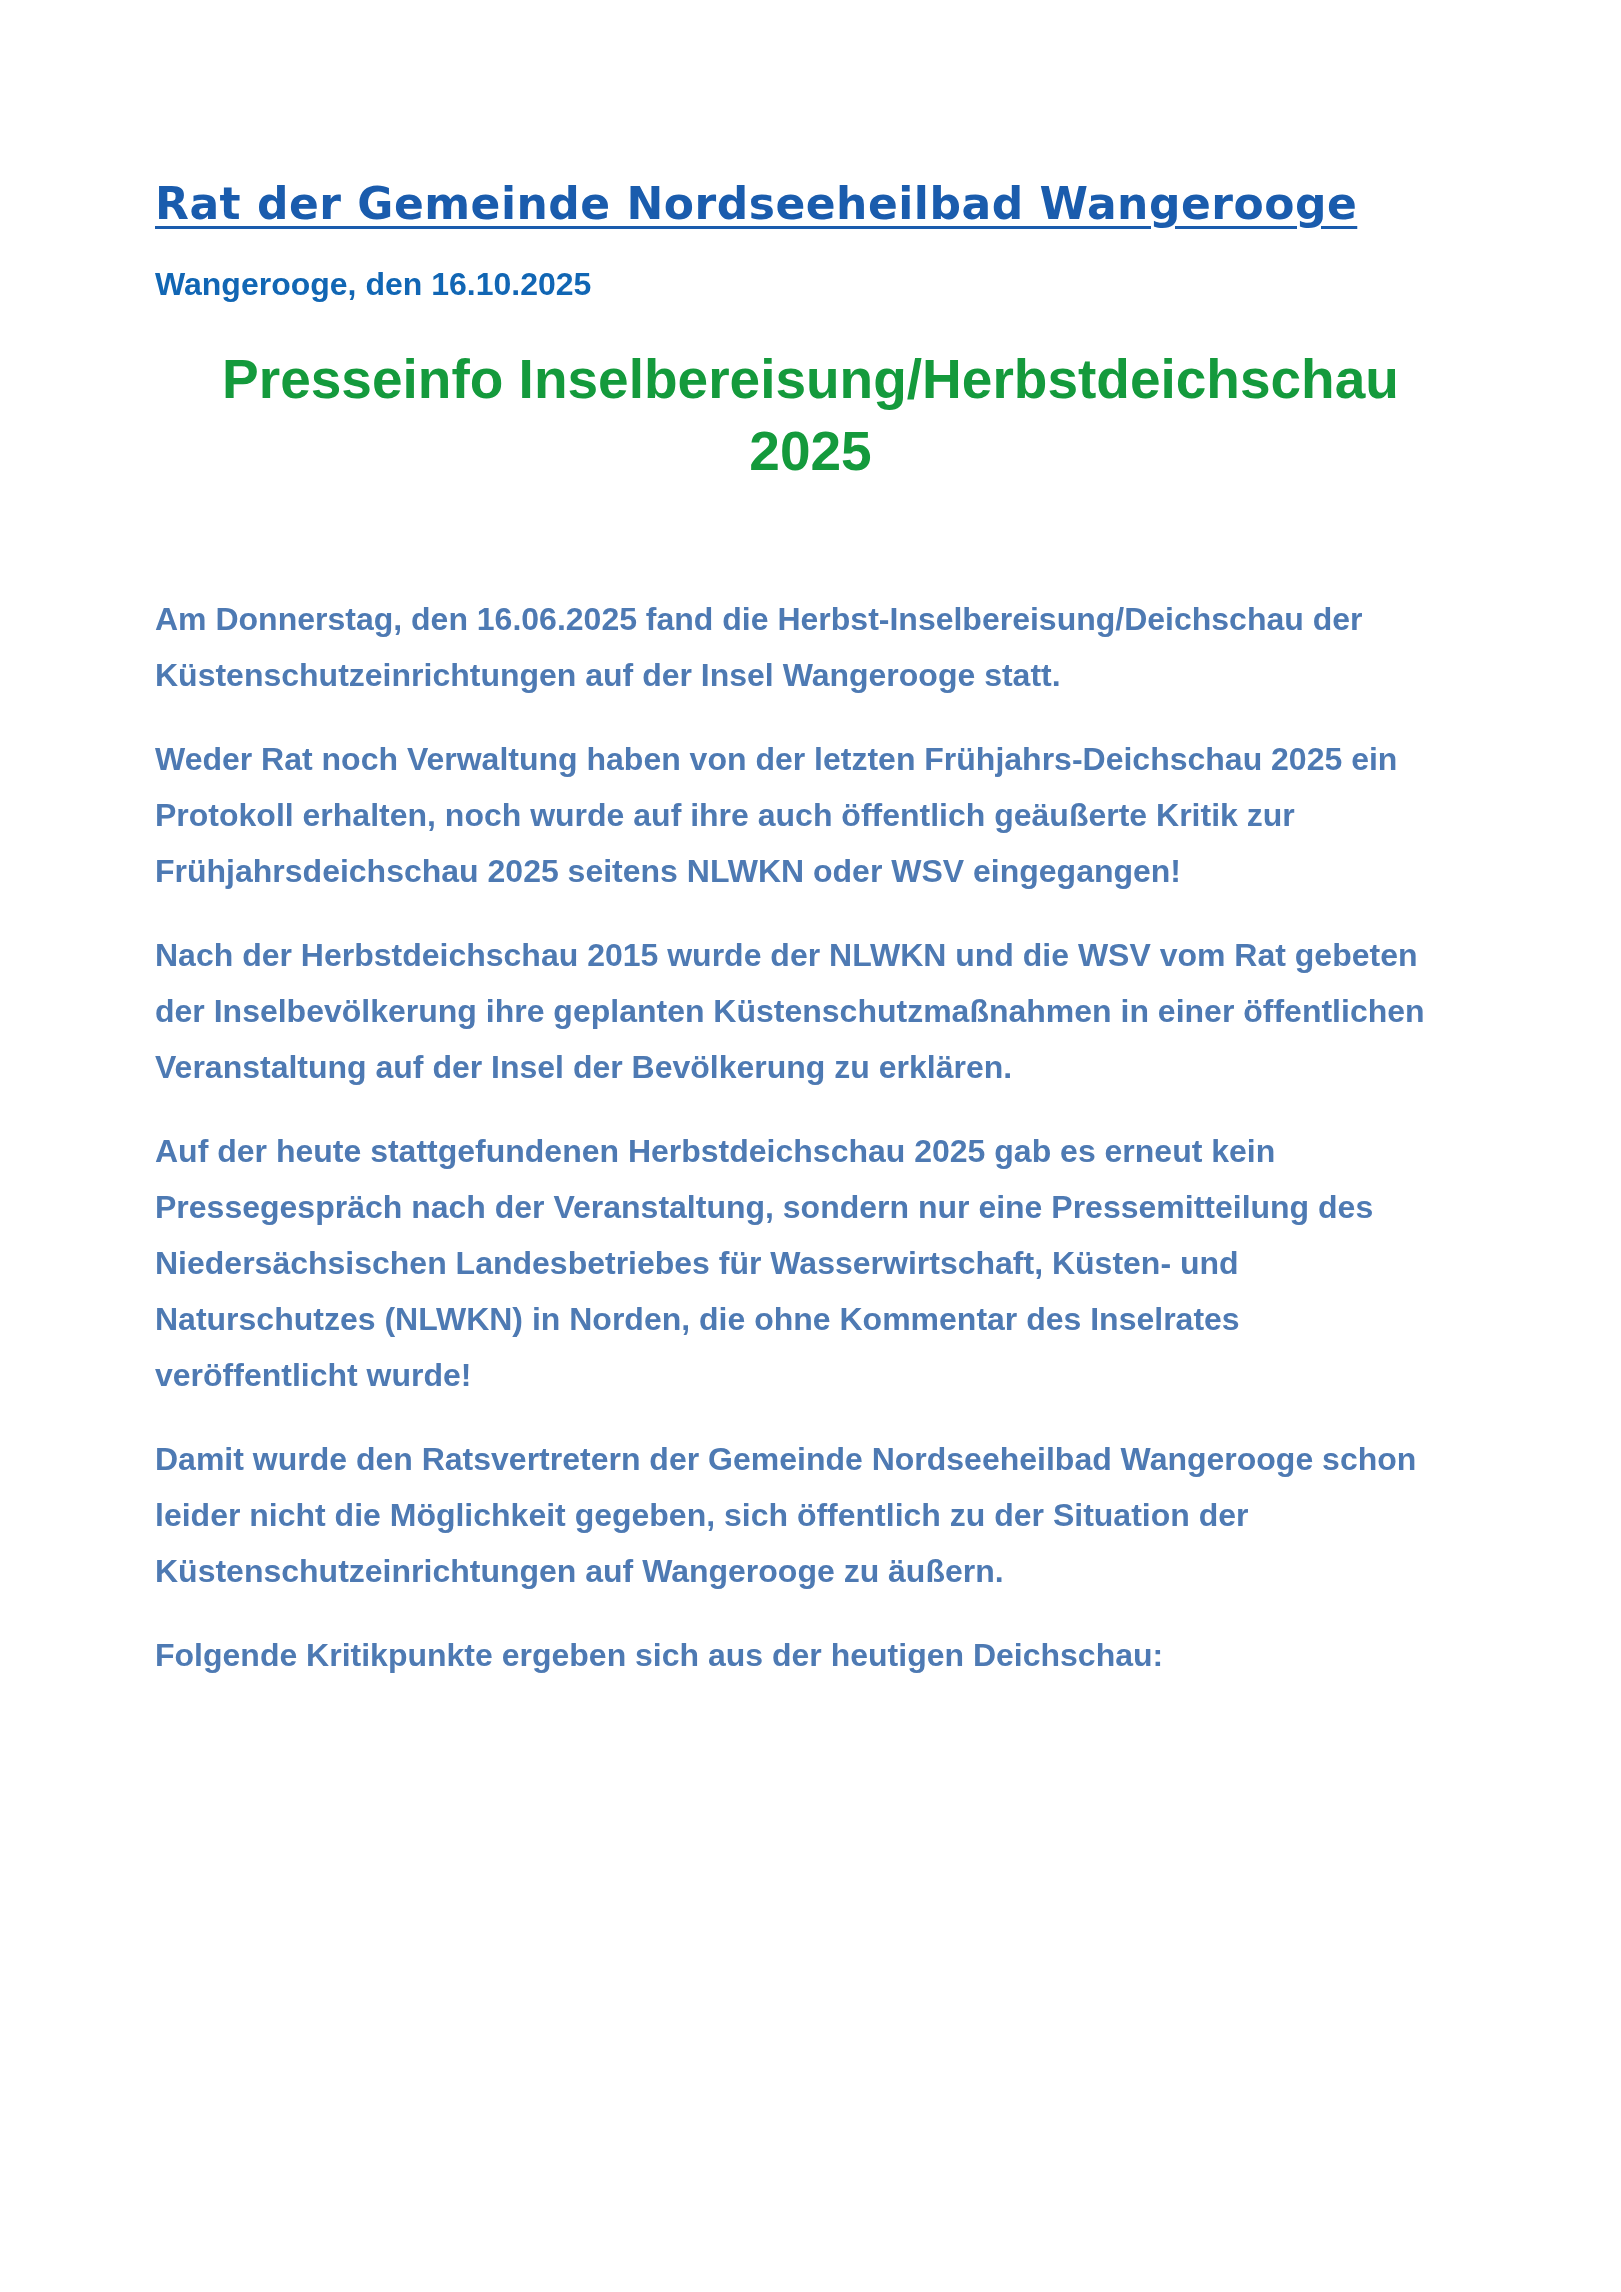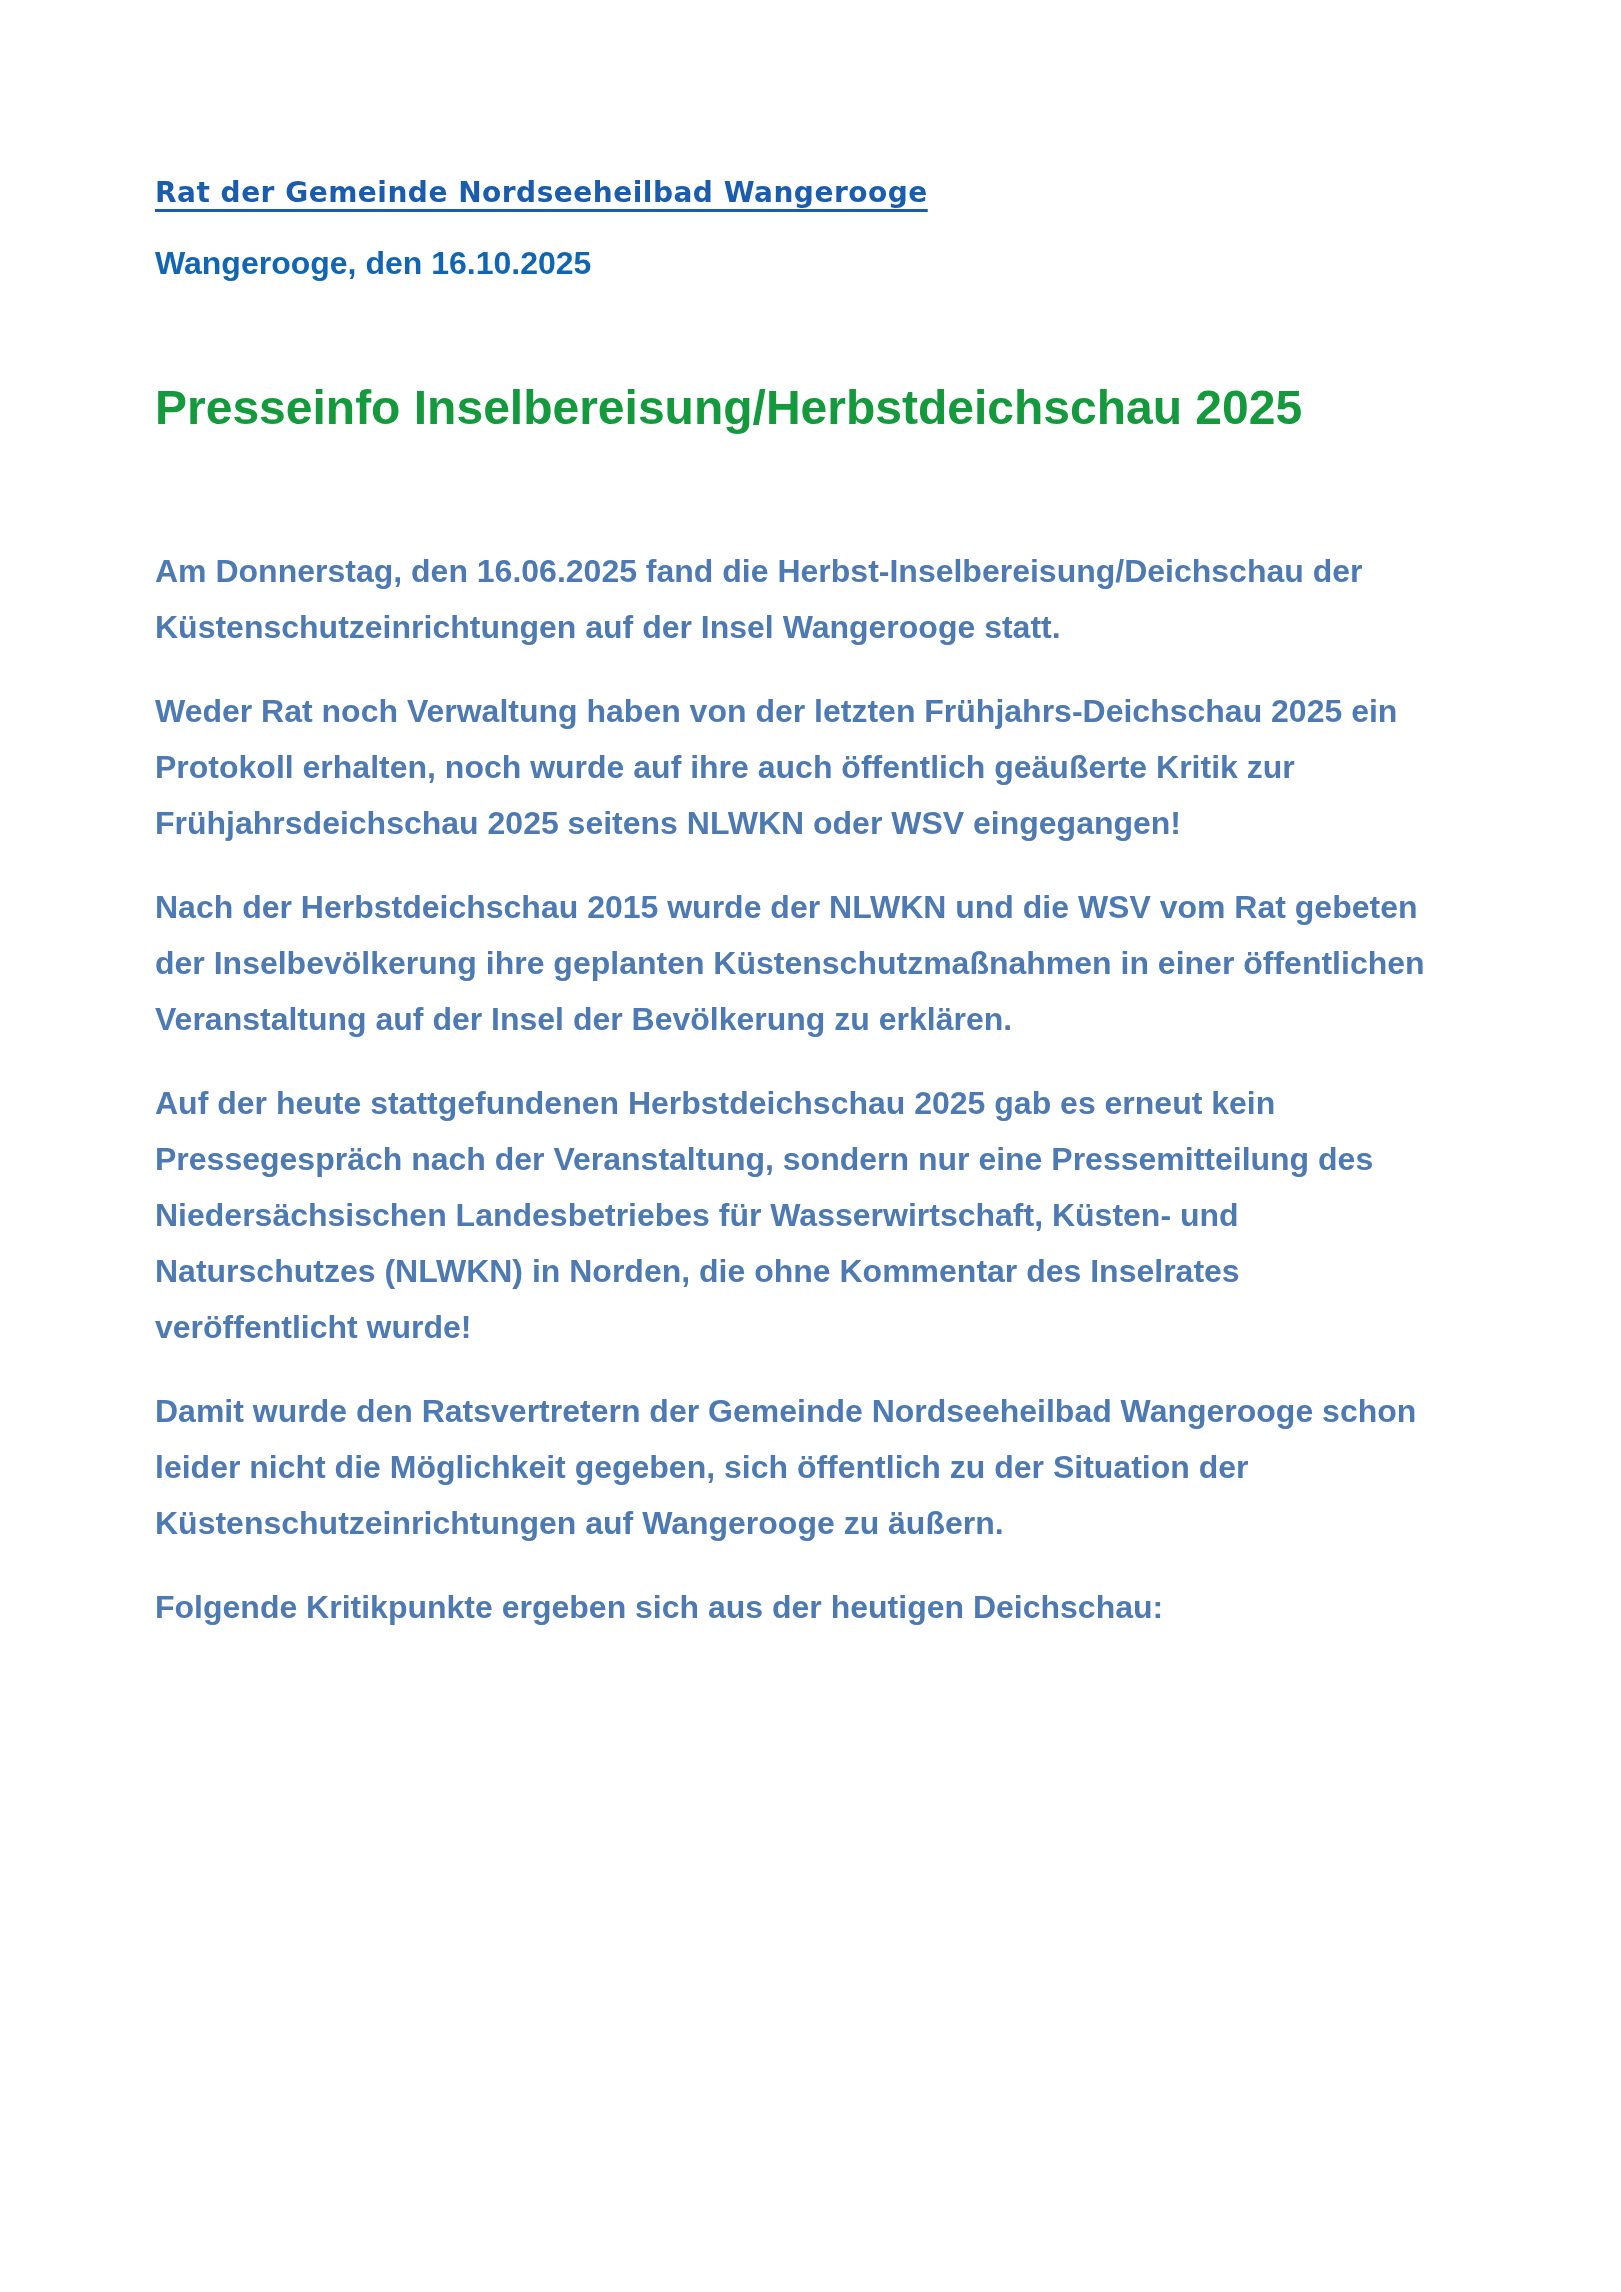--- a/index.html
+++ b/index.html
@@ -20,43 +20,43 @@
   .content {
     box-sizing: border-box;
     width: 100%;
     height: 100%;
     padding: 0 155px;
   }
   .doc-header {
     margin: 0;
     padding-top: 174px;
     font-family: "DejaVu Sans", sans-serif; 
-    font-size: 28px;
+    font-size: 44px;
     font-weight: bold;
     line-height: 1.35;
     color: #1a5cad;
     letter-spacing: 0.5px;
   }
   .doc-header .underlined {
     text-decoration: underline;
     text-decoration-thickness: 2.9px;
     text-underline-offset: 6.9px;
   }
   .dateline {
     margin-top: 31px;
     text-align: left;
     padding-right: 23.5px;
     font-size: 32px;
     line-height: 1.25;
     color: #1166b4;
   }
   .doc-title {
-    margin-top: 94px;
-    text-align: left;
-    font-size: 48px;
+    margin-top: 40px;
+    text-align: center;
+    font-size: 55px;
     line-height: 1.3;
     color: #149a3c;
   }
   .body-text {
     margin-top: 104px;
   }
   .body-text p {
     margin: 0 0 28px 0;
     font-size: 32px;
     line-height: 56px;

